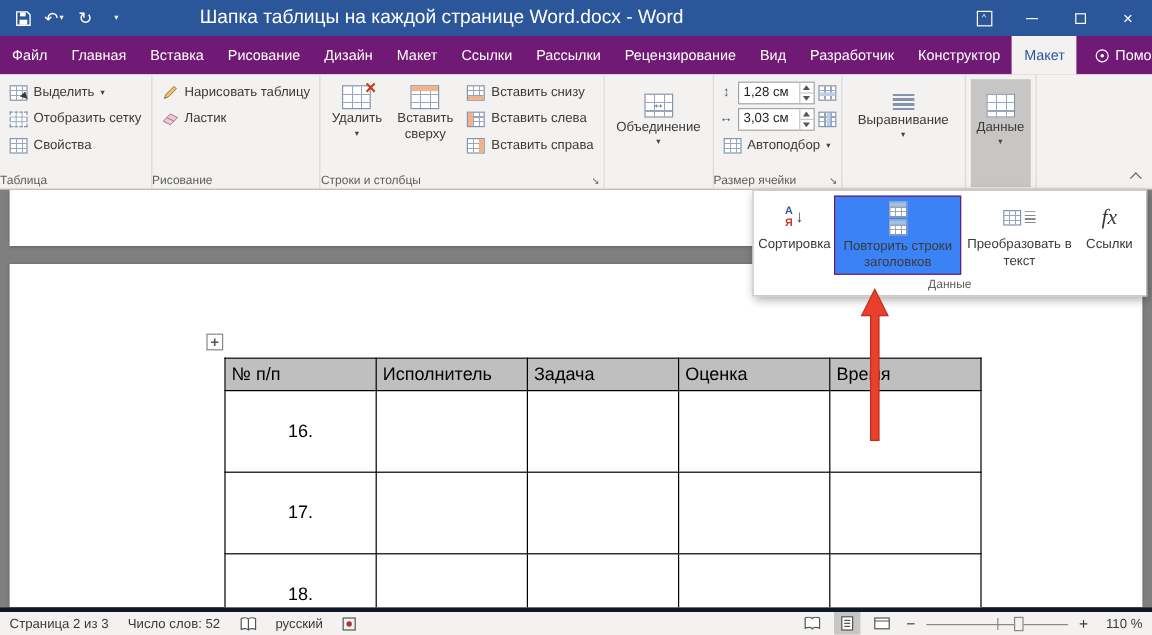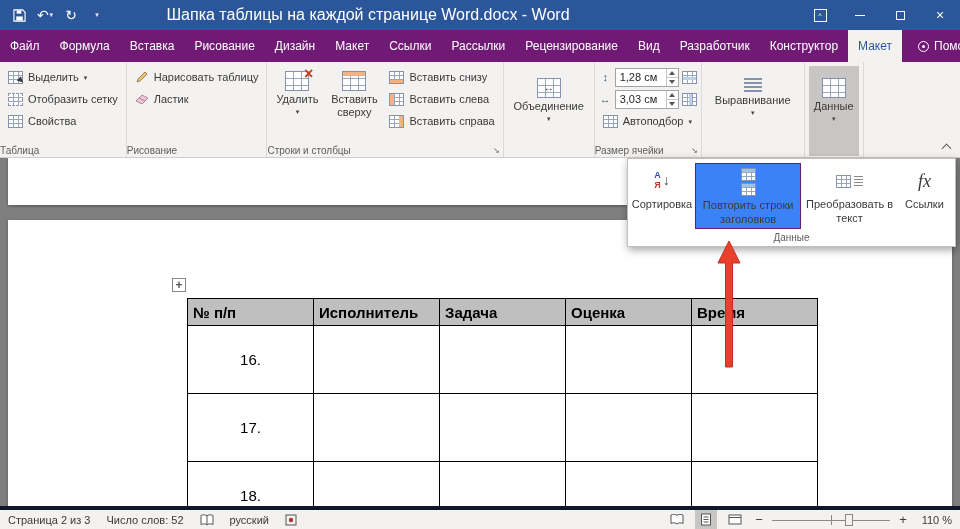--- a/index.html
+++ b/index.html
@@ -91,21 +91,21 @@
   
   .red-arrow{position:absolute;left:712px;top:240px;z-index:11}
 
   
   .doc{position:absolute;top:158px;left:0;right:0;bottom:23px;background:#7f7f7f;overflow:hidden}
   .page-strip{position:absolute;left:8px;right:8px;top:0;height:47px;background:#fff;box-shadow:0 1px 3px rgba(0,0,0,.35)}
   .page{position:absolute;left:8px;right:8px;top:62px;bottom:-2px;background:#fff;box-shadow:0 1px 3px rgba(0,0,0,.35)}
   .tbl-handle{position:absolute;left:172px;top:120px;width:14px;height:14px;border:1px solid #8a8886;background:#fff;color:#555;display:flex;align-items:center;justify-content:center;font-size:12px;font-weight:bold;line-height:1;z-index:2}
   .doc-table{position:absolute;left:187px;top:140px;border-collapse:collapse;table-layout:fixed;background:#fff;z-index:1}
   .doc-table th,.doc-table td{border:1.5px solid #000}
-  .doc-table th{width:126px;height:27px;background:#bfbfbf;font-size:15px;font-weight:700;text-align:left;padding-left:5px;vertical-align:middle;color:#000}
+  .doc-table th{width:126px;height:27px;background:#bfbfbf;font-size:15px;font-weight:400;text-align:left;padding-left:5px;vertical-align:middle;color:#000}
   .doc-table td{height:68px;font-size:15px;text-align:center;vertical-align:middle;color:#000}
 
   
   .statusbar{position:absolute;left:0;right:0;bottom:0;height:23px;background:#f3f2f1;border-top:4px solid #0f172a;display:flex;align-items:center;font-size:11px;color:#3b3a39;padding:0 8px;gap:16px}
   .sb-item{display:flex;align-items:center;white-space:nowrap}
   .sb-right{margin-left:auto;display:flex;align-items:center;gap:7px}
   .view-btn{width:22px;height:19px;display:flex;align-items:center;justify-content:center}
   .view-btn.active{background:#c8c6c4}
   .zoom-sign{font-size:13px;color:#3b3a39;width:12px;text-align:center}
   .zoom-track{position:relative;width:118px;height:18px}
@@ -151,21 +151,21 @@
           <div class="max-box"></div>
         </div>
       <div class="win-btn">
           <span>×</span>
         </div>
     </div>
   </div>
 
   <div class="tabrow">
     <div class="tab">Файл</div>
-    <div class="tab">Формула</div>
+    <div class="tab">Главная</div>
     <div class="tab">Вставка</div>
     <div class="tab">Рисование</div>
     <div class="tab">Дизайн</div>
     <div class="tab">Макет</div>
     <div class="tab">Ссылки</div>
     <div class="tab">Рассылки</div>
     <div class="tab">Рецензирование</div>
     <div class="tab">Вид</div>
     <div class="tab">Разработчик</div>
     <div class="tab">Конструктор</div>

